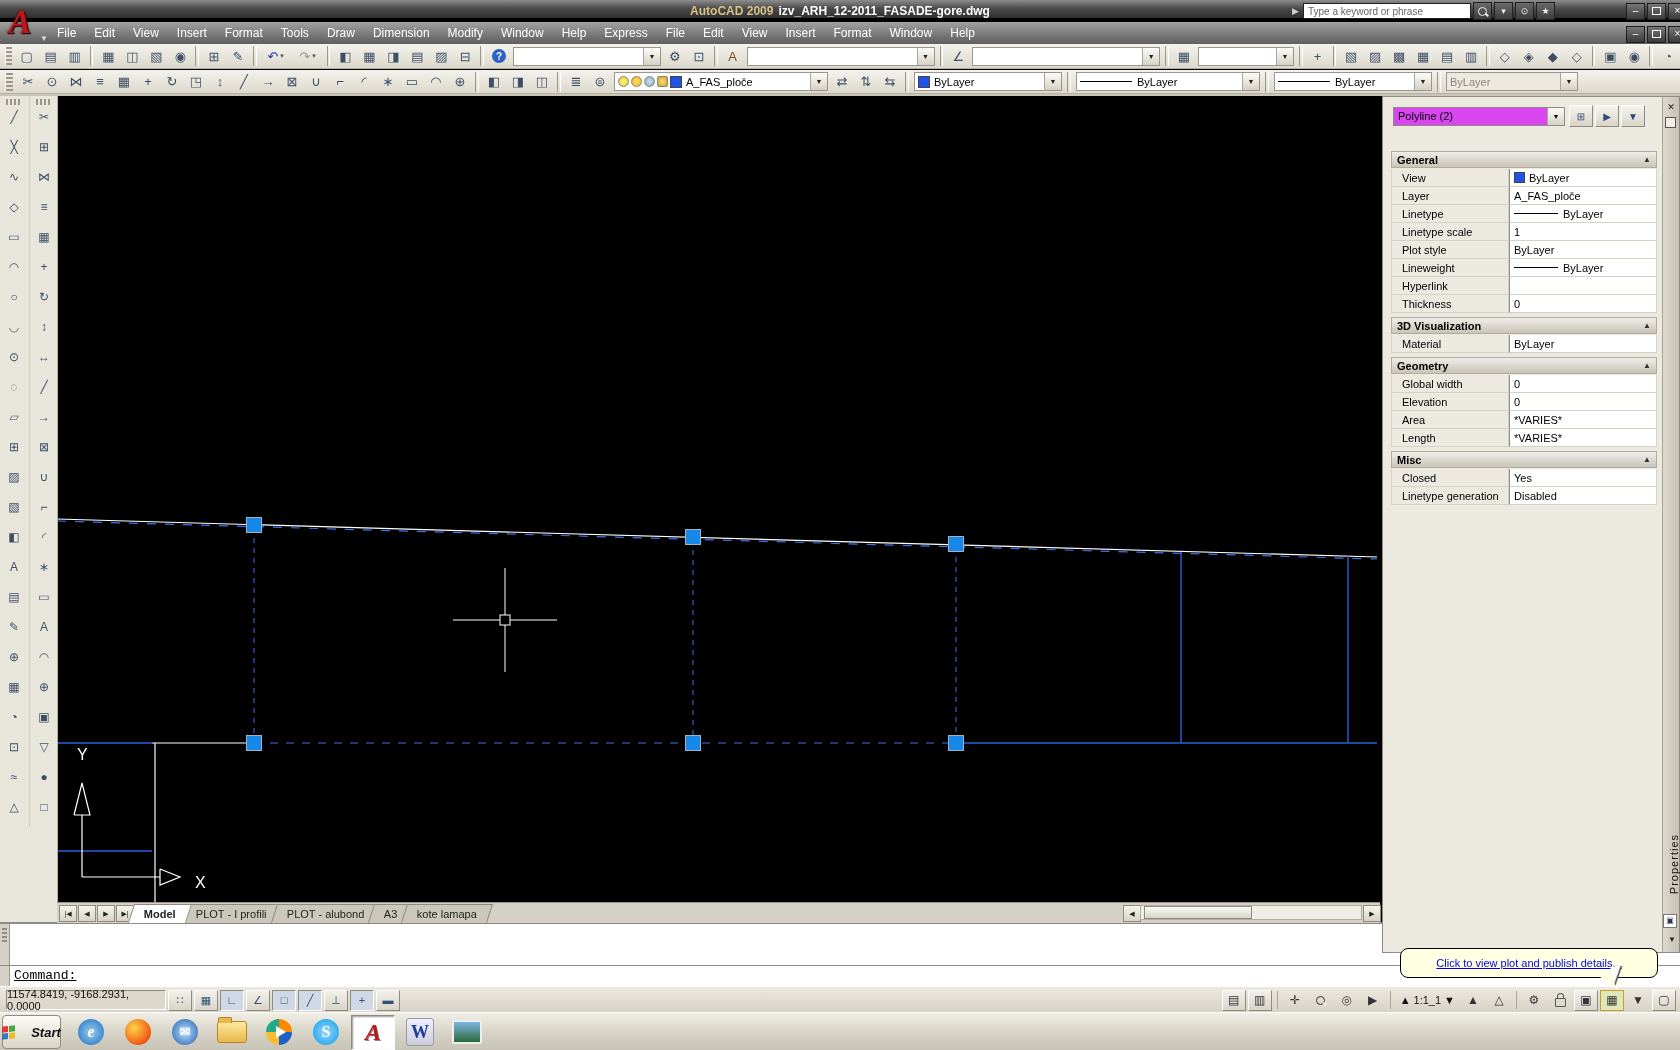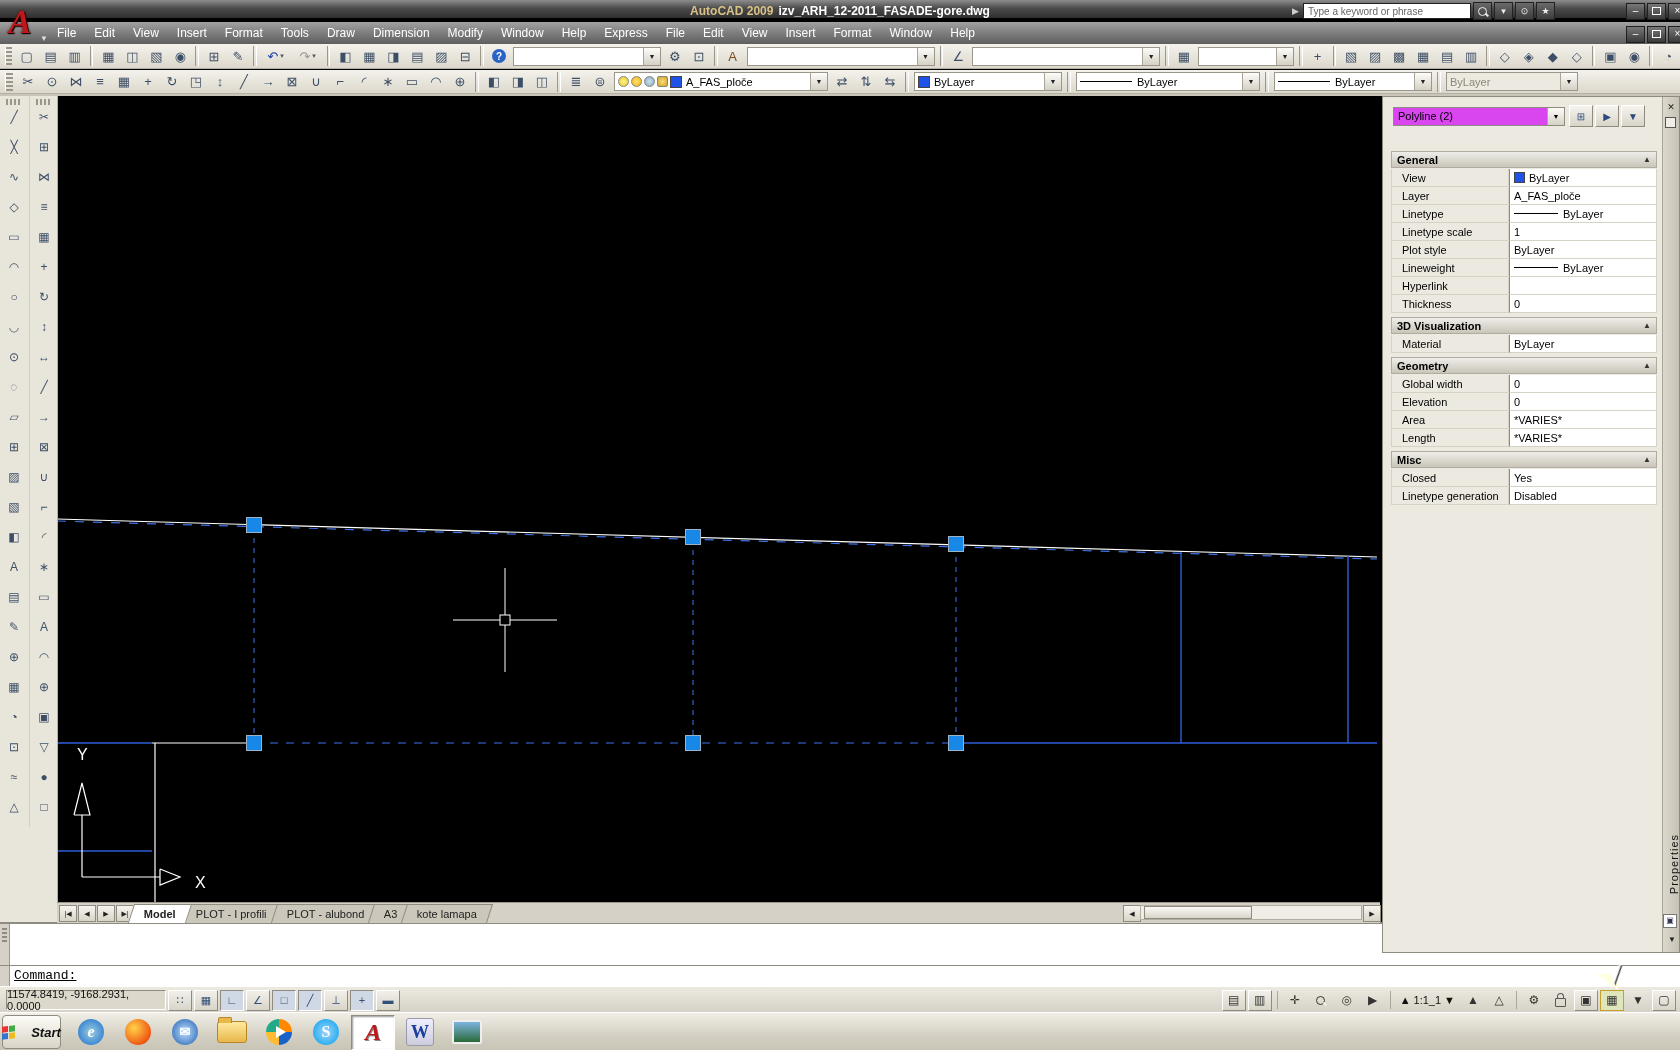--- a/index.html
+++ b/index.html
@@ -664,20 +664,23 @@
           <span class="mini-lock"></span>
         </div>
         <div class="sbi btn">▣</div>
         <div class="sbi btn hl">▦</div>
         <div class="sbi">▼</div>
         <div class="sbi btn">▢</div>
       </div>
   </div>
   <div class="abs cursor-arrow"></div>
 
+  <div class="abs balloon">
+    <a>Click to view plot and publish details...</a>
+  </div>
   <div class="abs balloon-tail"></div>
 
   <div class="abs propspal">
     <div class="pp-head">
       <div class="pp-combo">
         <span>Polyline (2)</span>
         <span style="margin-left:auto;width:16px;height:17px;background:linear-gradient(#fdfcf9,#d5d1c5);border-left:1px solid #a9a59a;display:flex;align-items:center;justify-content:center;font-size:7px;">▼</span>
       </div>
       <span id="ppbtns" style="display:flex;gap:2px;">
           <div class="pp-btn">⊞</div>

